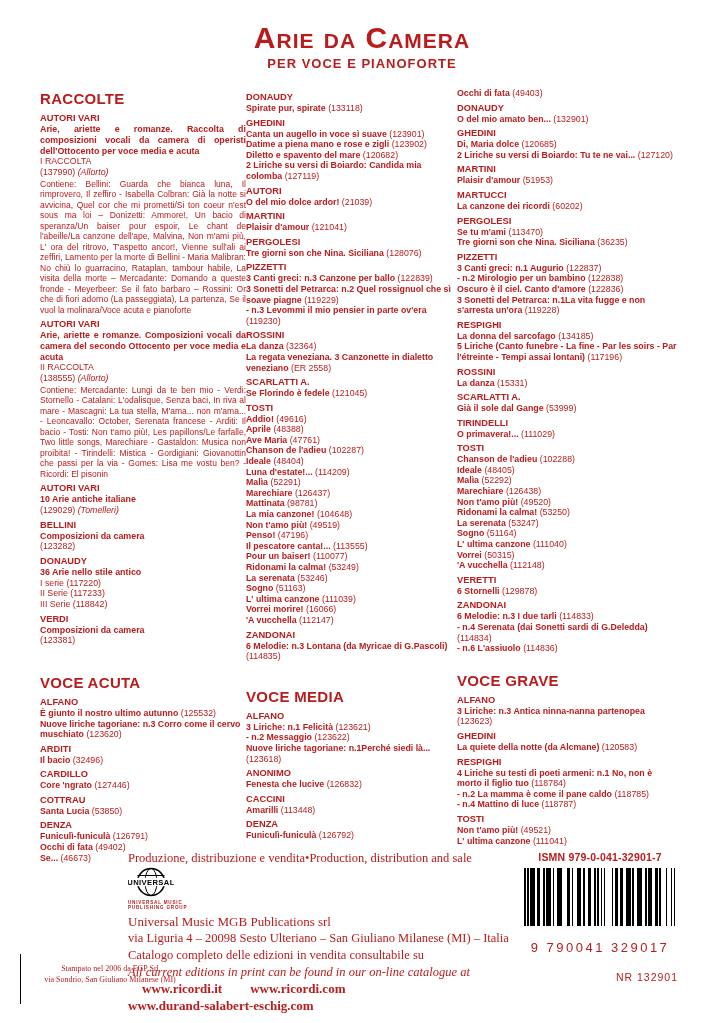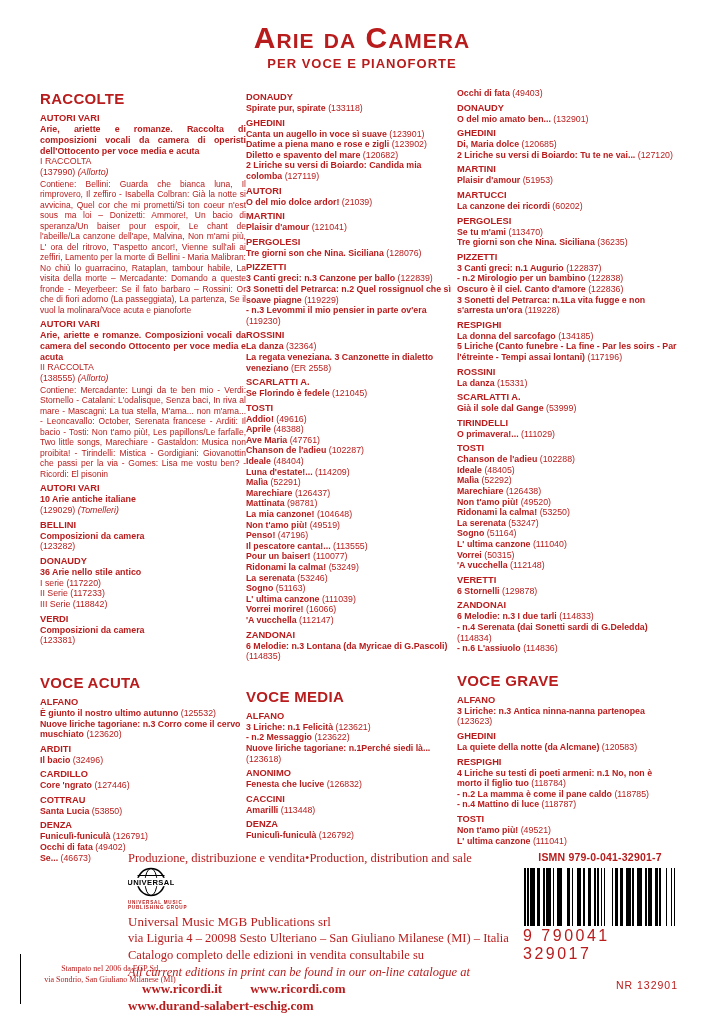--- a/index.html
+++ b/index.html
@@ -43,21 +43,21 @@
            font-family:"Liberation Serif",serif;font-size:8px;line-height:10.5px;}
 
   
   .barcode-block{position:absolute;left:516px;top:851px;width:168px;}
   .ismn{font-size:10.5px;font-weight:bold;text-align:center;letter-spacing:.2px;}
   .barcode{position:relative;width:154px;margin:5px auto 0;}
   .bars{display:flex;width:152px;height:58px;margin:0 auto;}
   .bars div{flex:0 0 1.6px;height:100%;}
   .m1{background:#000;}
   .m0{background:transparent;}
-  .bdigits{font-size:16px;letter-spacing:2.5px;text-align:left;margin-top:1px;
+  .bdigits{font-size:13px;letter-spacing:2.5px;text-align:center;margin-top:14px;
            font-family:"Liberation Sans",sans-serif;}
   .nr{margin-top:16px;text-align:right;padding-right:6px;font-size:10.5px;letter-spacing:1px;}
 </style>
 </head>
 <body>
 
 <div class="page">
 
   <header class="title-block">
     <div class="title">Arie da Camera</div>

